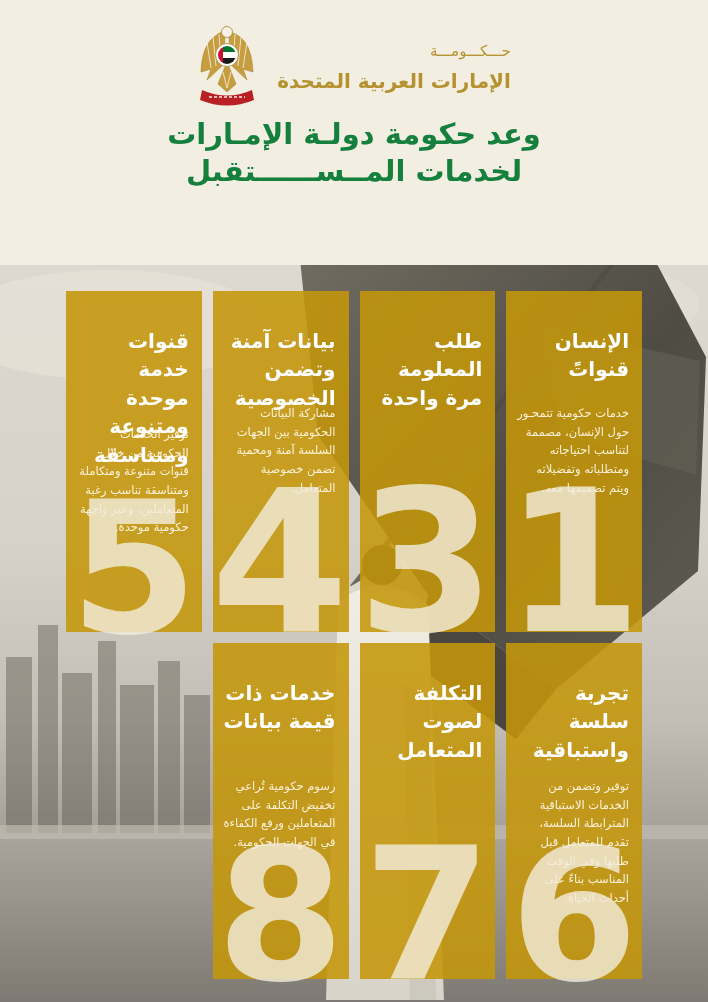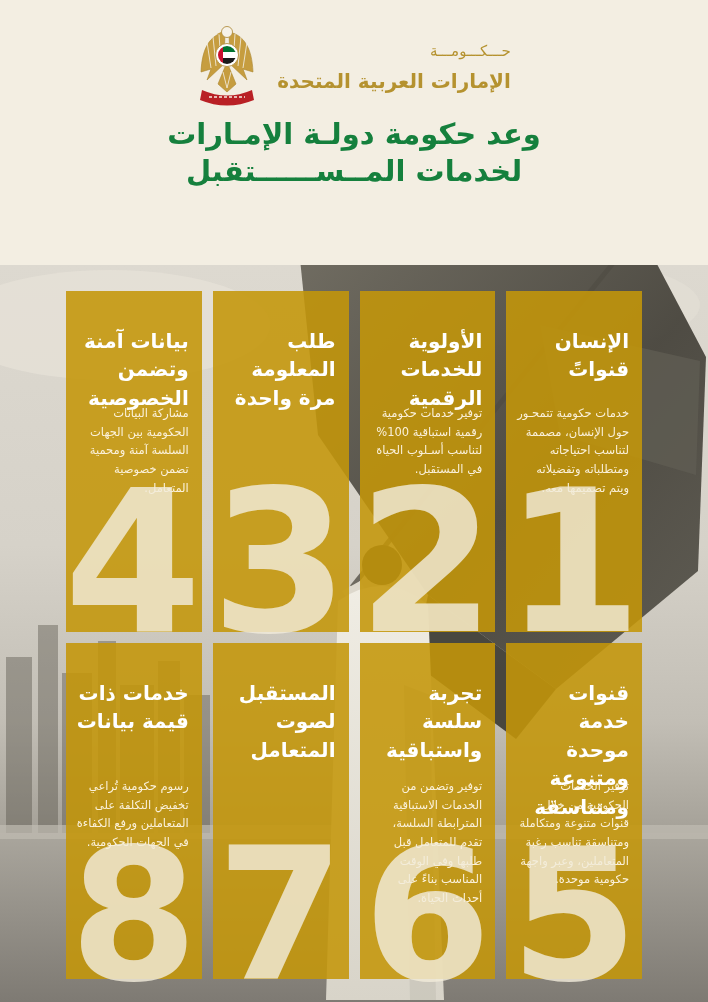--- a/index.html
+++ b/index.html
@@ -170,25 +170,20 @@
 </div>
 
 <div class="grid">
 
   <div class="card r1">
     <div class="card-title">الإنسان قنواتً</div>
     <div class="card-body">خدمات حكومية تتمحـور حول الإنسان، مصممة لتناسب احتياجاته ومتطلباته وتفضيلاته ويتم تصميمها معه.</div>
     <div class="card-num">1</div>
   </div>
 
-  <div class="card r1">
-    <div class="card-title">الأولوية للخدمات الرقمية</div>
-    <div class="card-body">توفير خدمات حكومية رقمية استباقية 100% لتناسب أسـلوب الحياة في المستقبل.</div>
-    <div class="card-num">2</div>
-  </div>
 
   <div class="card r1">
     <div class="card-title">طلب المعلومة مرة واحدة</div>
     <div class="card-num">3</div>
   </div>
 
   <div class="card r1">
     <div class="card-title">بيانات آمنة وتضمن الخصوصية</div>
     <div class="card-body">مشاركة البيانات الحكومية بين الجهات السلسة آمنة ومحمية تضمن خصوصية المتعامل.</div>
     <div class="card-num">4</div>
@@ -200,21 +195,21 @@
     <div class="card-num">5</div>
   </div>
 
   <div class="card r2">
     <div class="card-title">تجربة سلسة واستباقية</div>
     <div class="card-body">توفير وتضمن من الخدمات الاستباقية المترابطة السلسة، تقدم للمتعامل قبل طلبها وفي الوقت المناسب بناءً على أحداث الحياة.</div>
     <div class="card-num">6</div>
   </div>
 
   <div class="card r2">
-    <div class="card-title">المستقبل لصوت المتعامل</div>
+    <div class="card-title">التكلفة لصوت المتعامل</div>
     <div class="card-num">7</div>
   </div>
 
   <div class="card r2">
     <div class="card-title">خدمات ذات قيمة بيانات</div>
     <div class="card-body">رسوم حكومية تُراعي تخفيض التكلفة على المتعاملين ورفع الكفاءة في الجهات الحكومية.</div>
     <div class="card-num">8</div>
   </div>
 
 </div>

